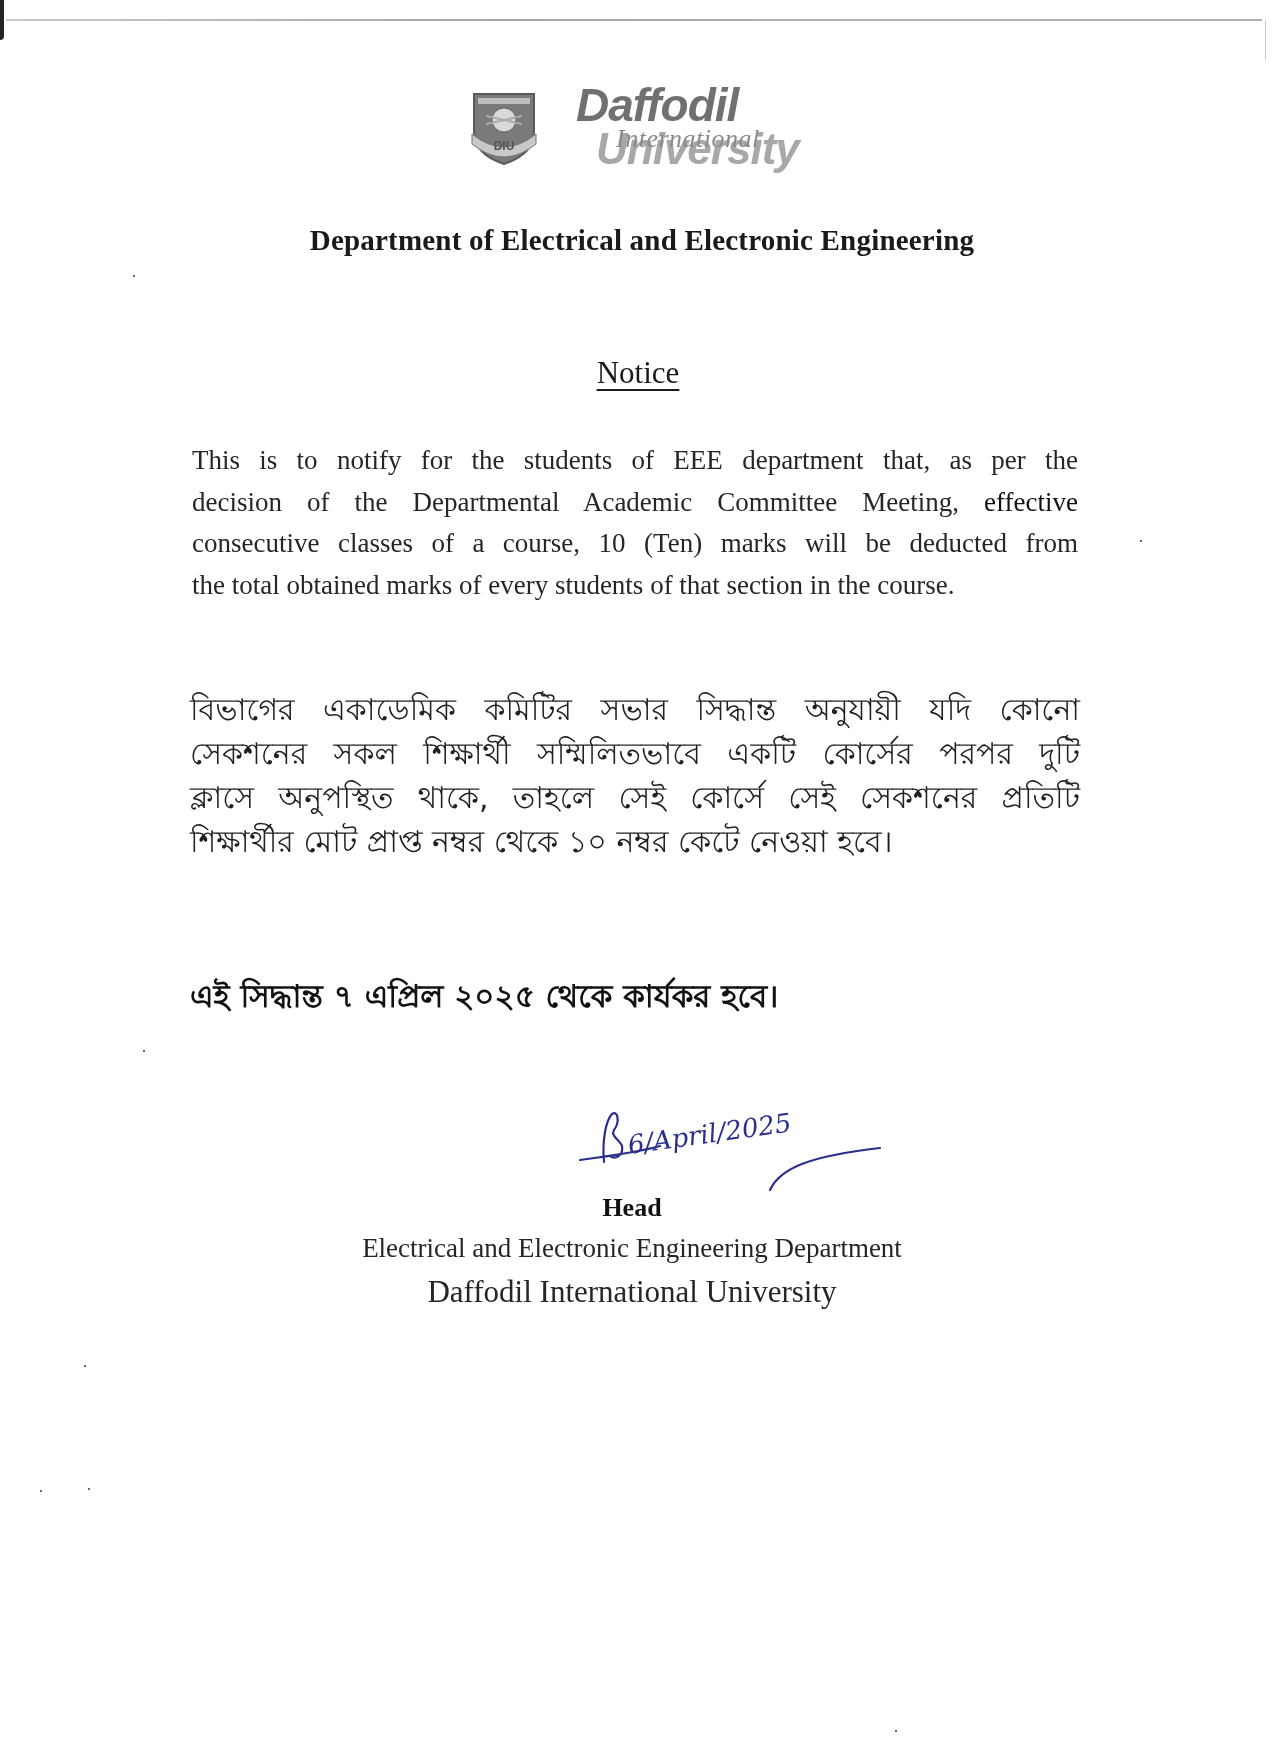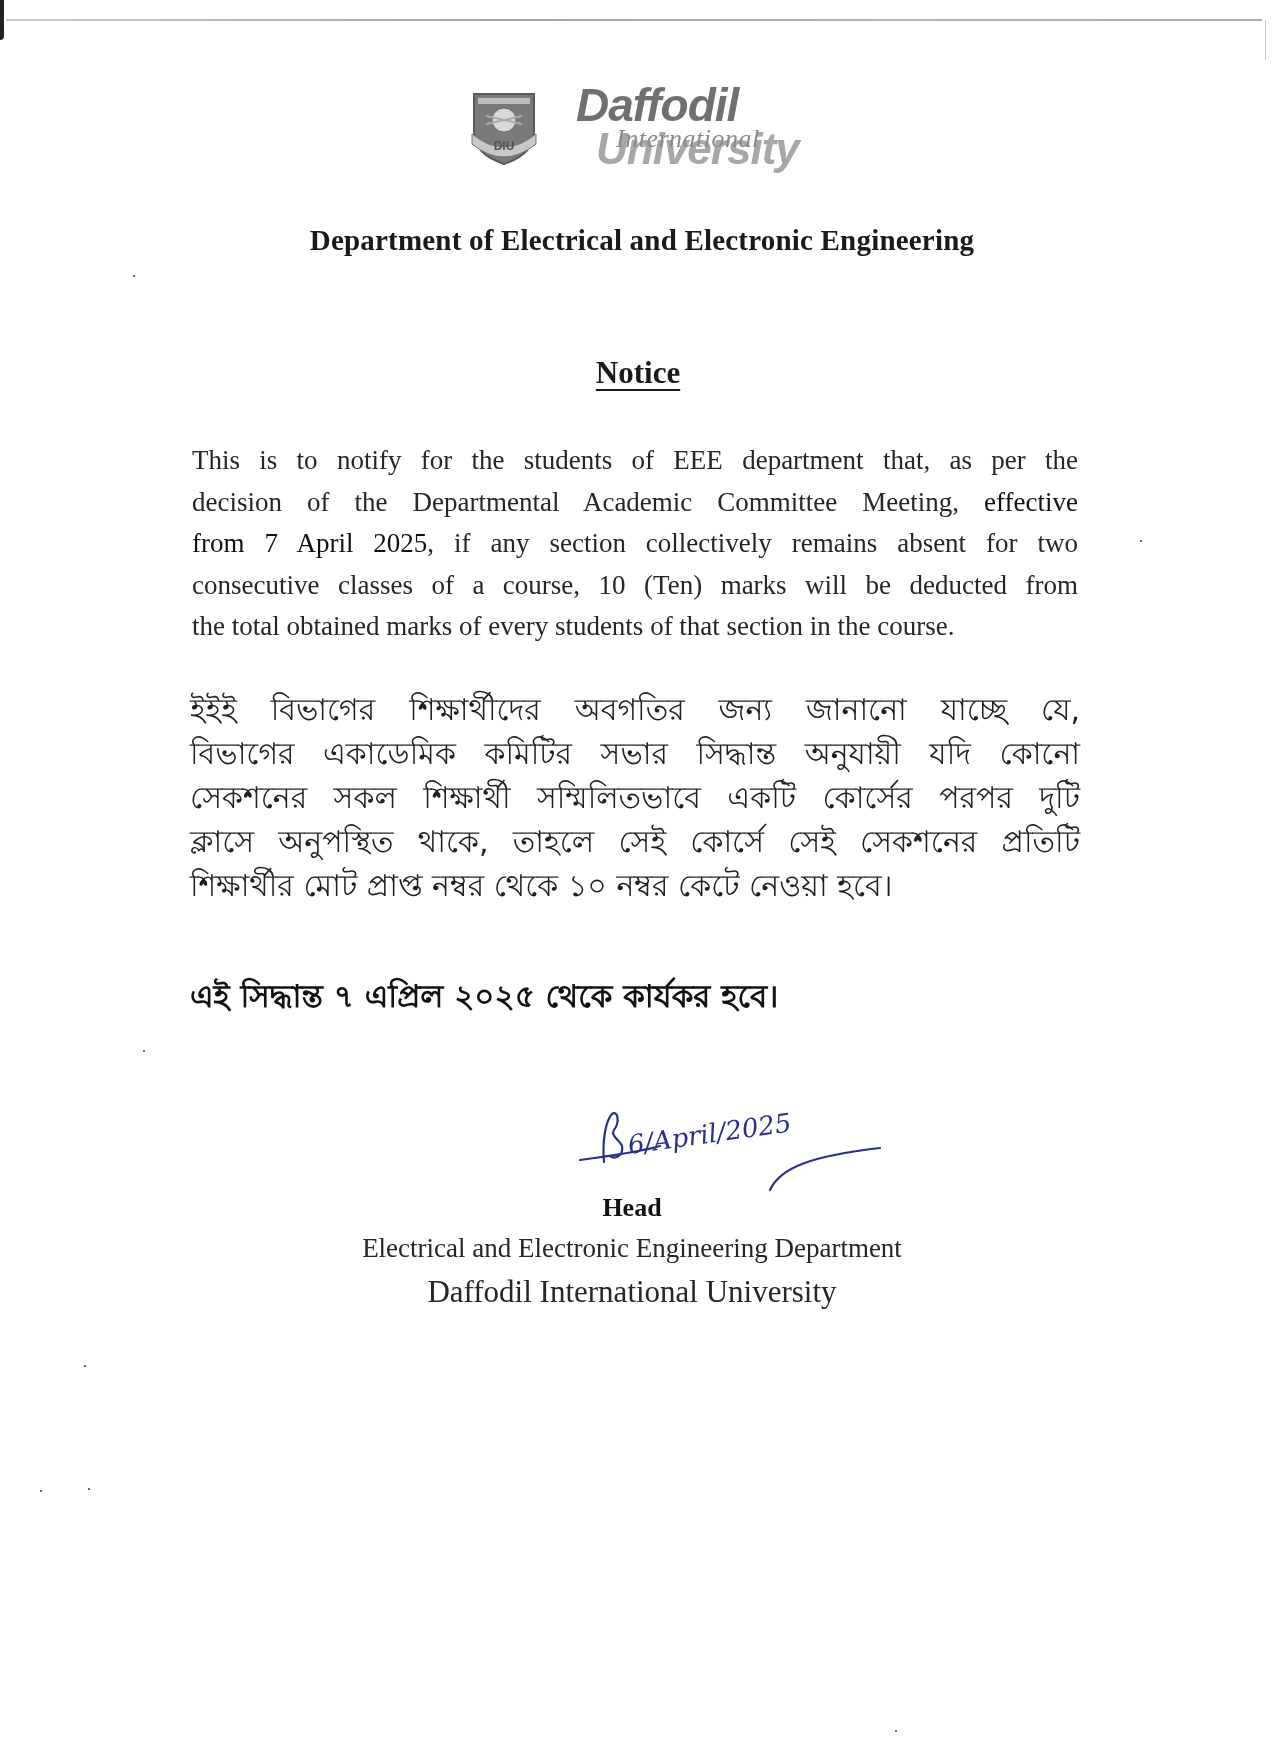--- a/index.html
+++ b/index.html
@@ -66,21 +66,21 @@
     .dept-title {
       position: absolute; left: 4px; width: 1276px; top: 224px;
       text-align: center;
       font-weight: bold;
       font-size: 29px;
       letter-spacing: 0.2px;
     }
     .notice-title {
       position: absolute; left: 0; width: 1276px; top: 355px;
       text-align: center;
-      font-weight: bold;
+      font-weight: normal;
       font-size: 31px;
     }
     .notice-title span {
       text-decoration: underline;
       text-decoration-thickness: 2px;
       text-underline-offset: 6px;
     }
 
     .body-en {
       position: absolute; left: 192px; top: 440px; width: 886px;
@@ -164,27 +164,25 @@
 </div>
 
 <div class="dept-title">Department of Electrical and Electronic Engineering</div>
 <div class="notice-title">
   <span>Notice</span>
 </div>
 
 <div class="body-en">
   <span class="line">This is to notify for the students of EEE department that, as per the</span>
   <span class="line"><span>decision of the Departmental Academic Committee Meeting, </span><b>effective</b></span>
-  <span class="line"><b>from 7 April 2025</b><span>, if any section collectively remains absent for two</span></span>
   <span class="line">consecutive classes of a course, 10 (Ten) marks will be deducted from</span>
   <span class="line last">the total obtained marks of every students of that section in the course.</span>
 </div>
 
 <div class="body-bn">
-  <span class="line">ইইই বিভাগের শিক্ষার্থীদের অবগতির জন্য জানানো যাচ্ছে যে,</span>
   <span class="line">বিভাগের একাডেমিক কমিটির সভার সিদ্ধান্ত অনুযায়ী যদি কোনো</span>
   <span class="line">সেকশনের সকল শিক্ষার্থী সম্মিলিতভাবে একটি কোর্সের পরপর দুটি</span>
   <span class="line">ক্লাসে অনুপস্থিত থাকে, তাহলে সেই কোর্সে সেই সেকশনের প্রতিটি</span>
   <span class="line last">শিক্ষার্থীর মোট প্রাপ্ত নম্বর থেকে ১০ নম্বর কেটে নেওয়া হবে।</span>
 </div>
 
 <div class="decision-bn">এই সিদ্ধান্ত ৭ এপ্রিল ২০২৫ থেকে কার্যকর হবে।</div>
 
 <div class="signature">
   <svg width="330" height="100" viewBox="0 0 330 100" style="position:absolute;left:0;top:0">

